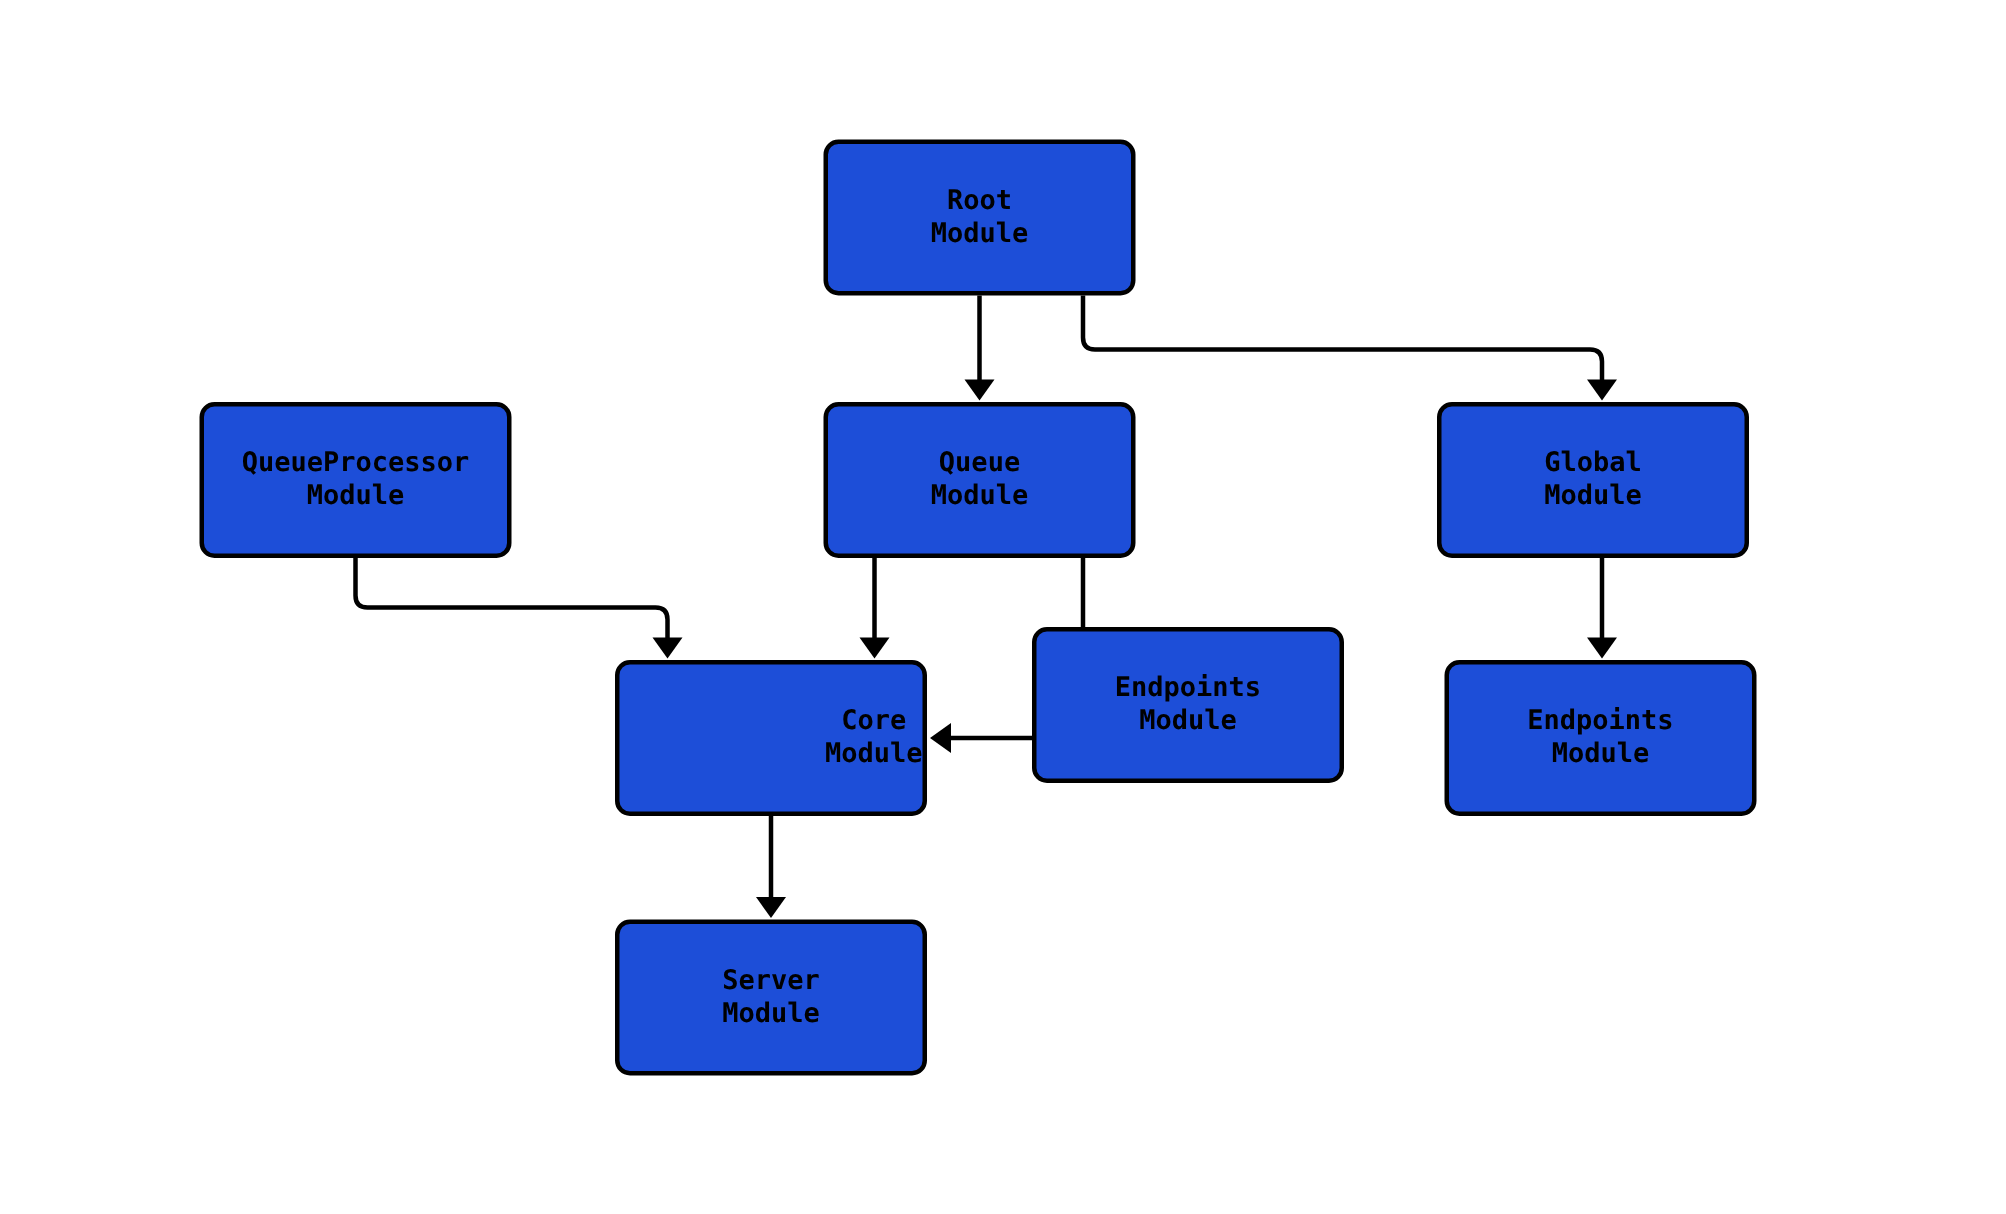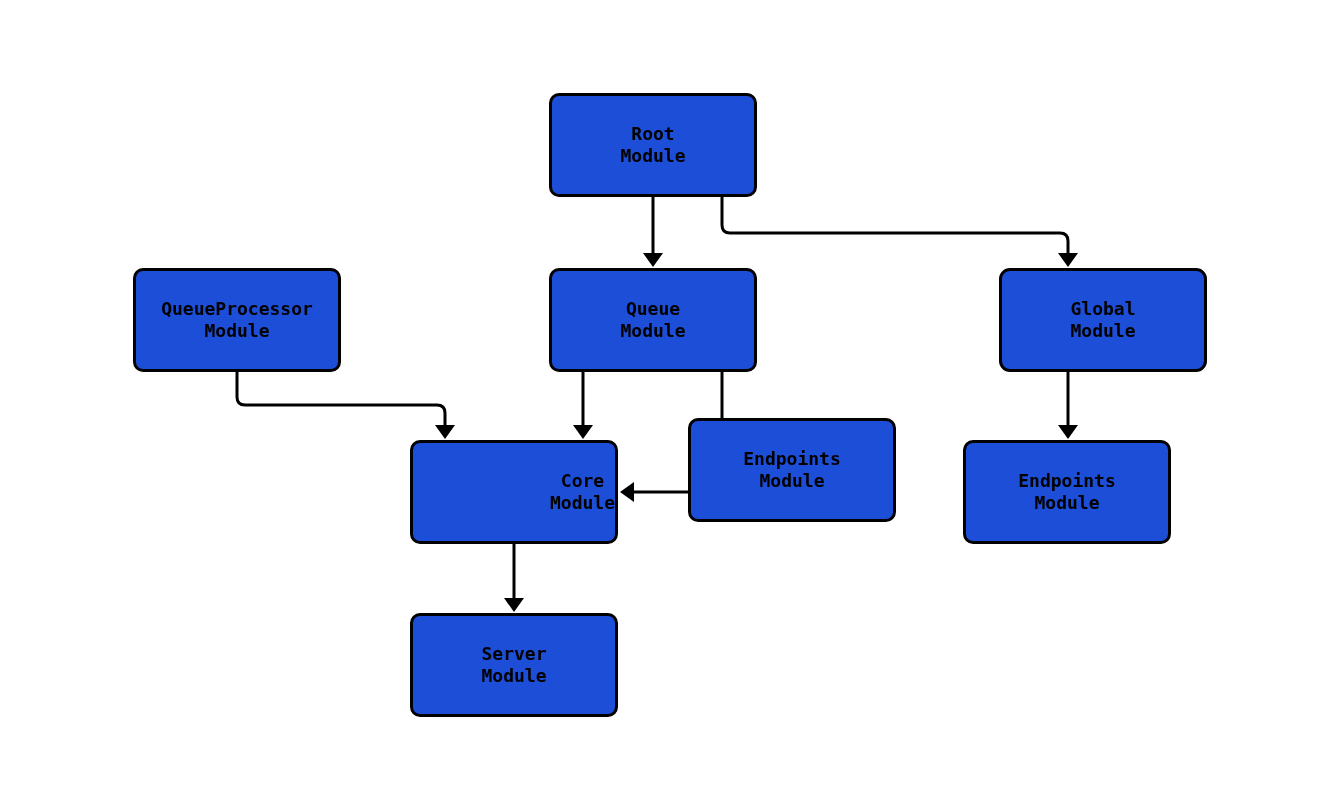--- a/index.html
+++ b/index.html
@@ -50,21 +50,21 @@
     font-weight: bold;
     font-size: 18px;
     line-height: 22px;
     color: #000000;
     white-space: nowrap;
   }
   
   .pos-root          { left: 549px;  top: 93px;  }
   .pos-queueproc     { left: 133px;  top: 268px; }
   .pos-server        { left: 549px;  top: 268px; }
-  .pos-global        { left: 999px;  top: 268px; border-radius: 11px; }
+  .pos-global        { left: 958px;  top: 268px; }
   .pos-core          { left: 410px;  top: 440px; justify-content: flex-end; }
   .pos-endpoints     { left: 688px;  top: 418px; }
   .pos-repository    { left: 963px;  top: 440px; }
   .pos-queue         { left: 410px;  top: 613px; }
 </style>
 </head>
 <body>
 
 <div class="canvas">
 

